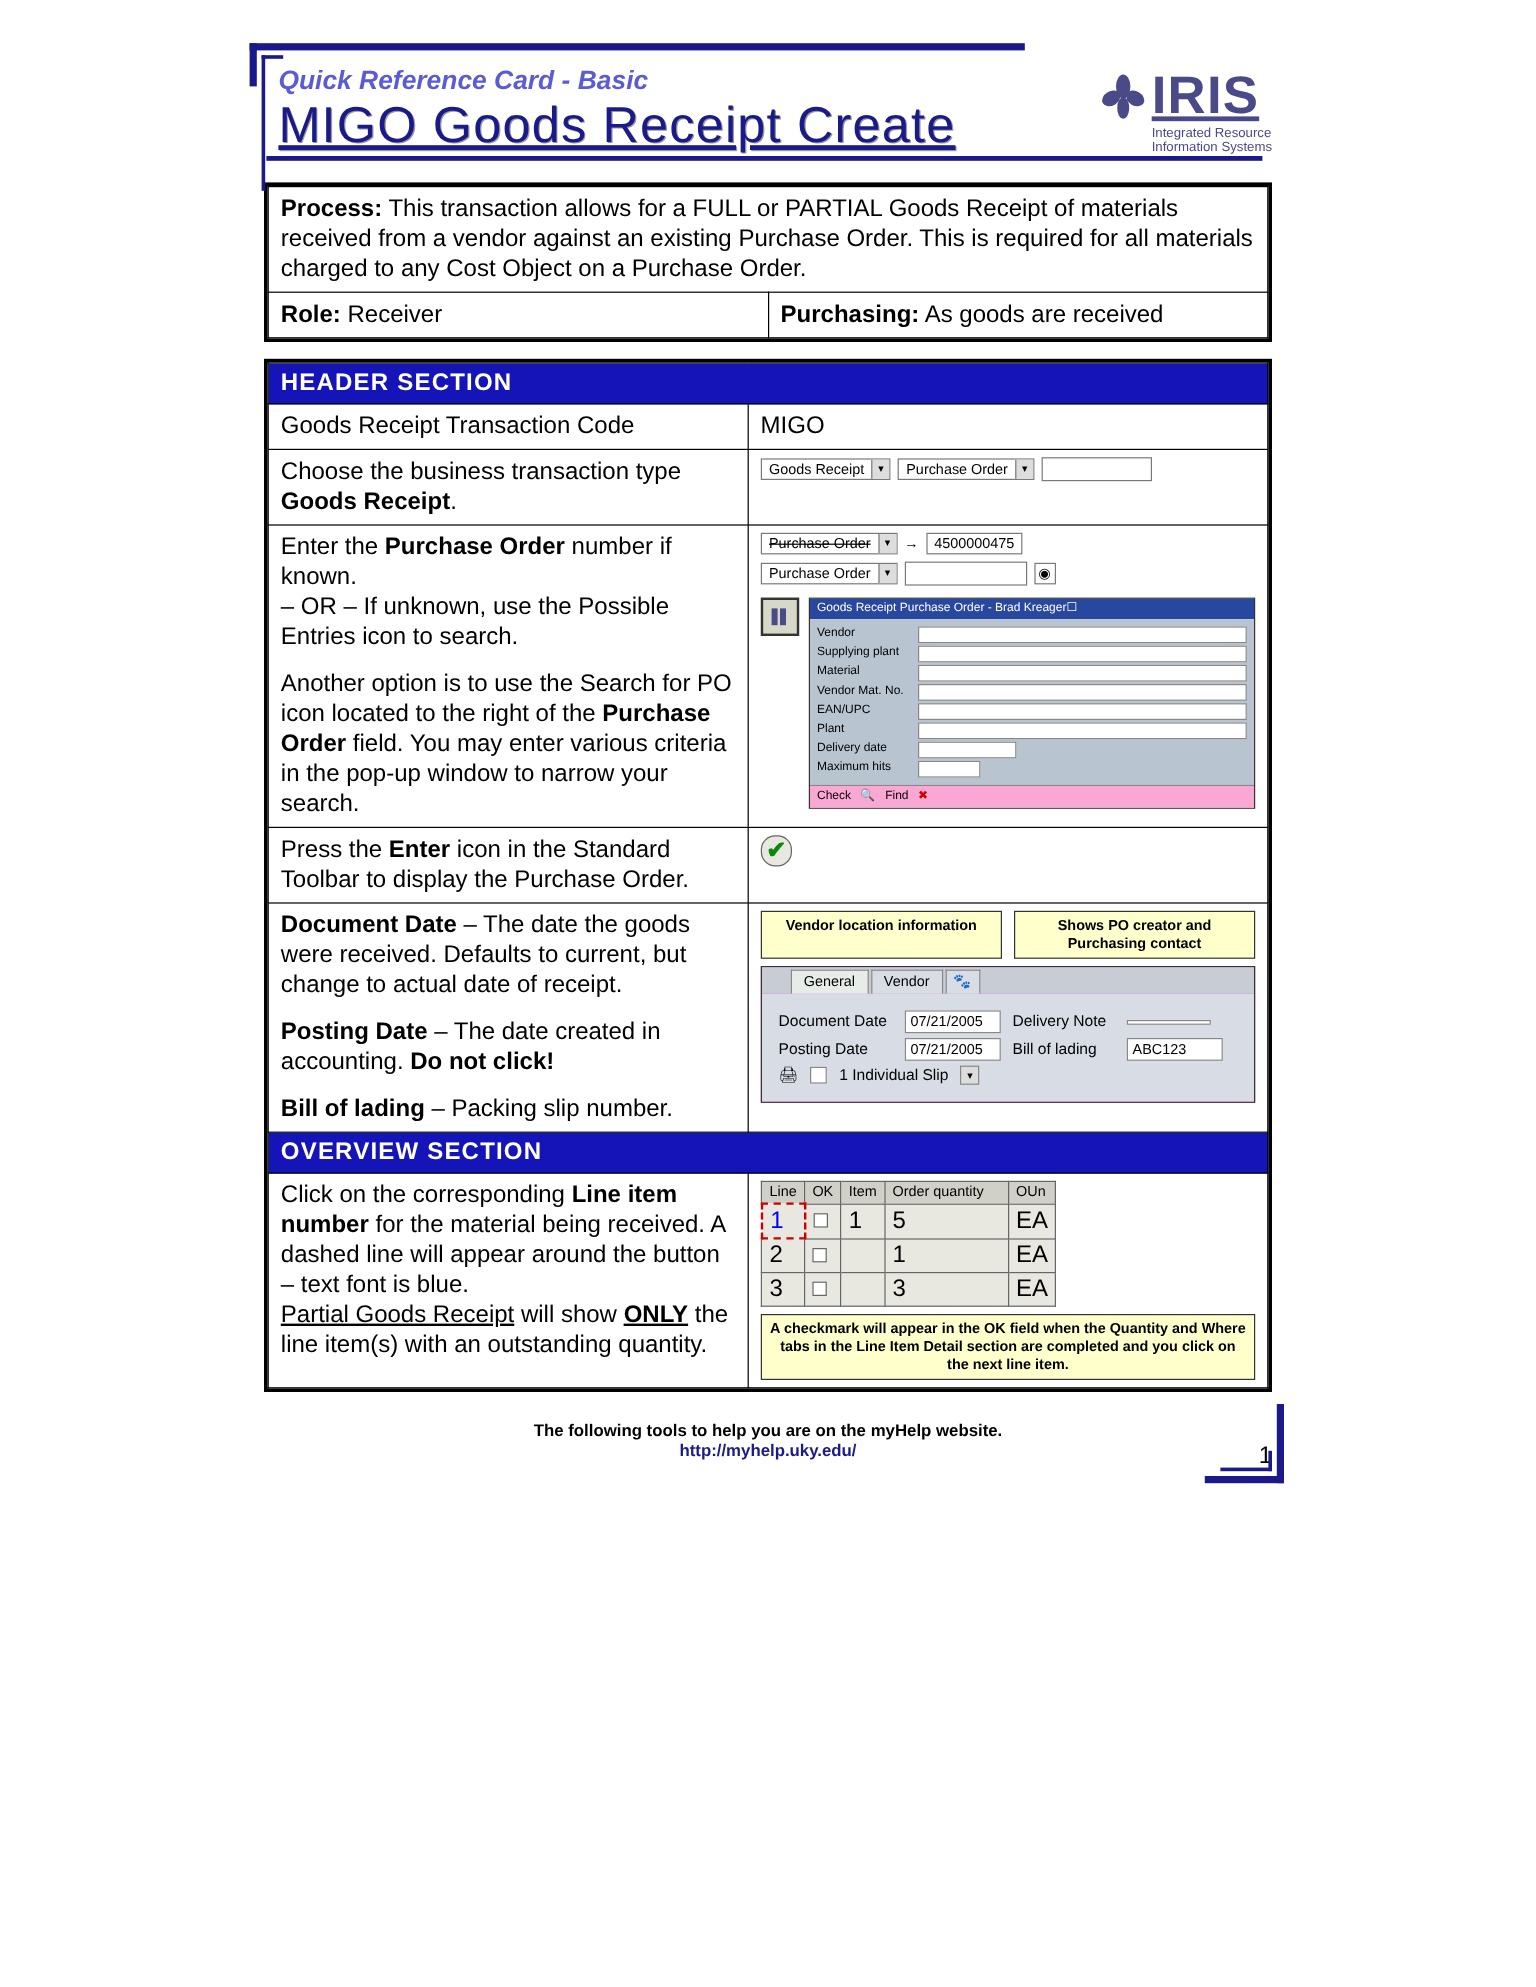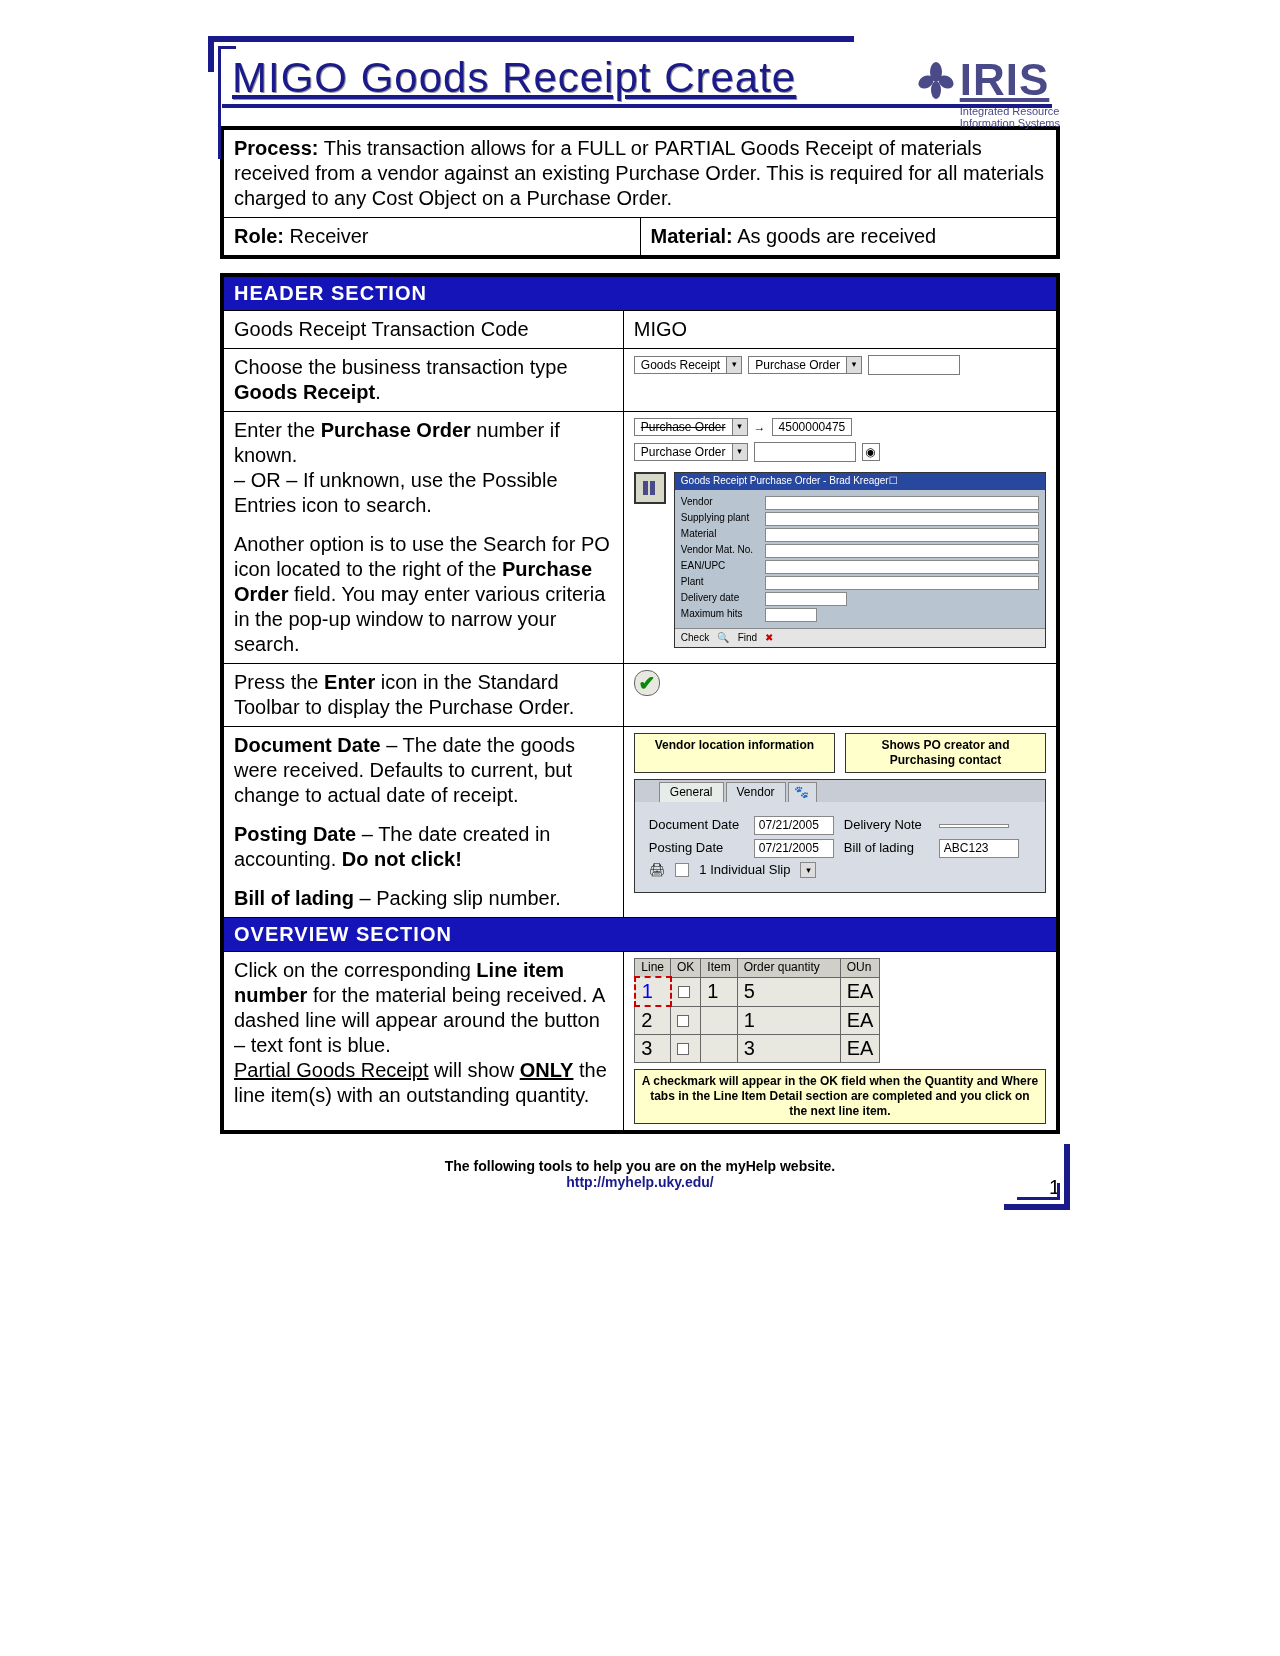--- a/index.html
+++ b/index.html
@@ -241,21 +241,21 @@
     margin: 2px 0;
   }
   .po-search-lbl { width: 80px; font-size: 10px; }
   .po-search-inp {
     background: #fff;
     border: 1px solid #888;
     height: 12px;
     flex: 1;
   }
   .po-search-btns {
-    background: #e5e5e5;
+    background: #f9a8d4;
     padding: 3px 6px;
     display: flex;
     gap: 8px;
     font-size: 10px;
     border-top: 1px solid #888;
   }
 
   
   table.grid {
     border-collapse: collapse;
@@ -328,40 +328,41 @@
           </g>
         </svg>
       </span>
       <span>IRIS</span>
     </div>
     <div class="logo-sub">Integrated Resource</div>
     <div class="logo-sub">Information Systems</div>
   </div>
 
   <div class="header-block">
+    <div class="subtitle">Quick Reference Card - Basic</div>
     <div class="title">MIGO Goods Receipt Create</div>
     <div class="title-rule"></div>
   </div>
 
   <div class="outer-box">
     <table class="info">
       <tbody>
           <tr>
         <td colspan="2">
           <span class="b">Process:</span>
           <span>This transaction allows for a FULL or PARTIAL Goods Receipt of materials received from a vendor against an existing Purchase Order.  This is required for all materials charged to any Cost Object on a Purchase Order.</span>
         </td>
       </tr>
       <tr>
         <td style="width:50%">
           <span class="b">Role:</span>
           <span>Receiver</span>
         </td>
         <td>
-          <span class="b">Material:</span>
+          <span class="b">Purchasing:</span>
           <span>As goods are received</span>
         </td>
       </tr>
     </tbody>
       </table>
   </div>
 
   <div class="outer-box" style="margin-top:14px">
     <table class="info">
       <tbody>

